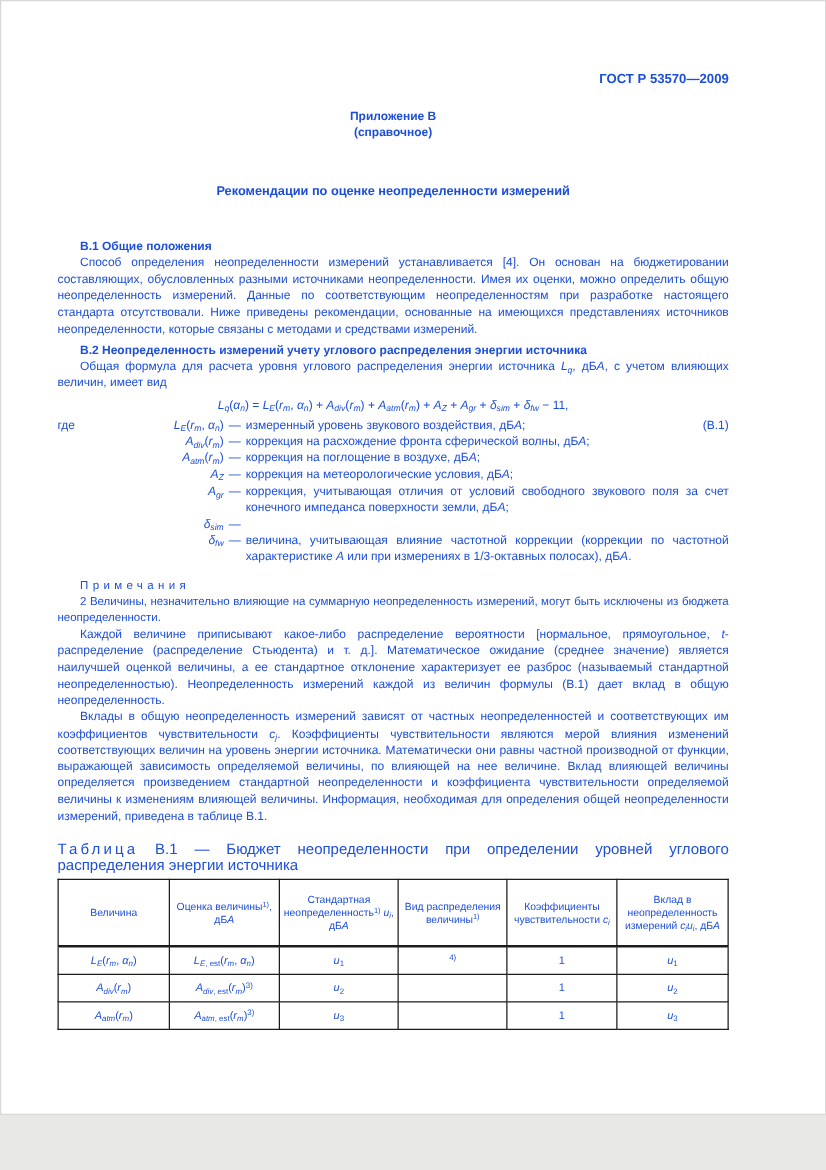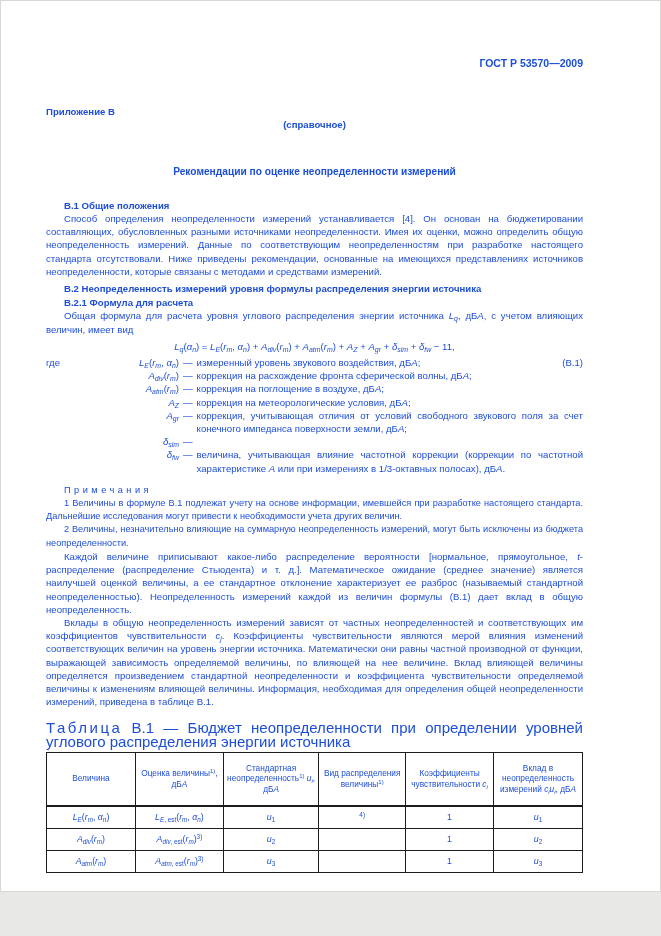--- a/index.html
+++ b/index.html
@@ -15,49 +15,49 @@
   .content{
     position:absolute;left:46px;top:0;width:537px;
     font-size:9.6px;line-height:13.2px;
   }
   .doc-code{
     margin-top:57px;
     text-align:right;
     font-weight:bold;
     font-size:10.5px;
   }
-  .annex-label{margin-top:35px;font-weight:bold;}
+  .annex-label{margin-top:17px;text-align:center;font-weight:bold;}
   .annex-kind{text-align:center;font-weight:bold;}
   .doc-title{
     margin-top:33px;
     text-align:center;
     font-weight:bold;
     font-size:10.2px;
   }
   .heading{font-weight:bold;text-indent:18px;margin:0;}
-  .h-b1{margin-top:21px;}
+  .h-b1{margin-top:31px;}
   .h-b2{margin-top:4px;}
   .h-b21{margin-top:1px;}
   .h-b22{margin-top:1px;}
   p.body-par{margin:0;text-indent:18px;text-align:justify;}
   .formula-row{position:relative;margin:4px 0 3px 0;text-align:center;}
   .formula-ref{position:absolute;right:0;top:16px;}
   sub{font-size:72%;vertical-align:-0.3em;line-height:0;}
   sup{font-size:72%;vertical-align:0.45em;line-height:0;}
   .def-list{position:relative;margin:0;}
   .def-row{display:flex;align-items:flex-start;}
   .def-term{flex:none;width:133px;text-align:right;white-space:nowrap;}
   .def-dash{flex:none;padding:0 4px;}
   .def-desc{flex:1;text-align:justify;}
   .where-word{position:absolute;left:0;top:0;}
   .notes{margin-top:9px;font-size:9.2px;}
   .notes-heading{letter-spacing:3.5px;text-indent:18px;}
   .notes p{margin:0;text-indent:18px;text-align:justify;}
   .after-notes{margin-top:9px;}
-  .tbl-caption{margin-top:13px;font-size:15px;text-align:justify;}
+  .tbl-caption{margin-top:13px;font-size:12px;text-align:justify;}
   .tbl-caption .sp{letter-spacing:2.5px;}
   table.budget{
     margin-top:4px;
     border-collapse:collapse;
     width:100%;
     font-size:8.3px;line-height:10.5px;
     border:1.5px solid #1c1c1c;
   }
   table.budget th,table.budget td{
     border:1px solid #1c1c1c;
@@ -81,22 +81,21 @@
     <div class="doc-code">ГОСТ Р 53570—2009</div>
 
     <div class="annex-label">Приложение В</div>
     <div class="annex-kind">(справочное)</div>
 
     <div class="doc-title">Рекомендации по оценке неопределенности измерений</div>
 
     <div class="heading h-b1">В.1  Общие положения</div>
     <p class="body-par">Способ определения неопределенности измерений устанавливается [4]. Он основан на бюджетировании составляющих, обусловленных разными источниками неопределенности. Имея их оценки, можно определить общую неопределенность измерений. Данные по соответствующим неопределенностям при разработке настоящего стандарта отсутствовали. Ниже приведены рекомендации, основанные на имеющихся представлениях источников неопределенности, которые связаны с методами и средствами измерений.</p>
 
-    <div class="heading h-b2">В.2  Неопределенность измерений уровня формулы распределения энергии источника</div>
-    <div class="heading h-b21">В.2.1  Формула для расчета</div>
+    <div class="heading h-b2">В.2  Неопределенность измерений учету углового распределения энергии источника</div>
     <p class="body-par">Общая формула для расчета уровня углового распределения энергии источника <i>L</i><sub><i>q</i></sub>, дБ<i>А</i>, с учетом влияющих величин, имеет вид</p>
 
     <div class="formula-row">
       <span><i>L</i><sub><i>q</i></sub>(<i>α</i><sub><i>n</i></sub>) = <i>L</i><sub><i>E</i></sub>(<i>r</i><sub><i>m</i></sub>, <i>α</i><sub><i>n</i></sub>) + <i>A</i><sub><i>div</i></sub>(<i>r</i><sub><i>m</i></sub>) + <i>A</i><sub><i>atm</i></sub>(<i>r</i><sub><i>m</i></sub>) + <i>A</i><sub><i>Z</i></sub> + <i>A</i><sub><i>gr</i></sub> + <i>δ</i><sub><i>sim</i></sub> + <i>δ</i><sub><i>fw</i></sub> − 11,</span>
       <span class="formula-ref">(В.1)</span>
     </div>
 
     <div class="def-list">
       <span class="where-word">где</span>
       <div class="def-row">
@@ -130,21 +129,20 @@
       </div>
       <div class="def-row">
         <span class="def-term"><i>δ</i><sub><i>fw</i></sub></span>
         <span class="def-dash">—</span>
         <span class="def-desc">величина, учитывающая влияние частотной коррекции (коррекции по частотной характеристике <i>А</i> или при измерениях в 1/3-октавных полосах), дБ<i>А</i>.</span>
       </div>
     </div>
 
     <div class="notes">
       <div class="notes-heading">Примечания</div>
-      <p>1  Величины в формуле В.1 подлежат учету на основе информации, имевшейся при разработке настоящего стандарта. Дальнейшие исследования могут привести к необходимости учета других величин.</p>
       <p>2  Величины, незначительно влияющие на суммарную неопределенность измерений, могут быть исключены из бюджета неопределенности.</p>
     </div>
 
     <p class="body-par after-notes">Каждой величине приписывают какое-либо распределение вероятности [нормальное, прямоугольное, <i>t</i>-распределение (распределение Стьюдента) и т. д.]. Математическое ожидание (среднее значение) является наилучшей оценкой величины, а ее стандартное отклонение характеризует ее разброс (называемый стандартной неопределенностью). Неопределенность измерений каждой из величин формулы (В.1) дает вклад в общую неопределенность.</p>
 
     <p class="body-par">Вклады в общую неопределенность измерений зависят от частных неопределенностей и соответствующих им коэффициентов чувствительности <i>c</i><sub><i>j</i></sub>. Коэффициенты чувствительности являются мерой влияния изменений соответствующих величин на уровень энергии источника. Математически они равны частной производной от функции, выражающей зависимость определяемой величины, по влияющей на нее величине. Вклад влияющей величины определяется произведением стандартной неопределенности и коэффициента чувствительности определяемой величины к изменениям влияющей величины. Информация, необходимая для определения общей неопределенности измерений, приведена в таблице В.1.</p>
 
     <div class="tbl-caption">
       <span class="sp">Таблица</span><span> В.1 — Бюджет неопределенности при определении уровней углового распределения энергии источника</span>
     </div>

